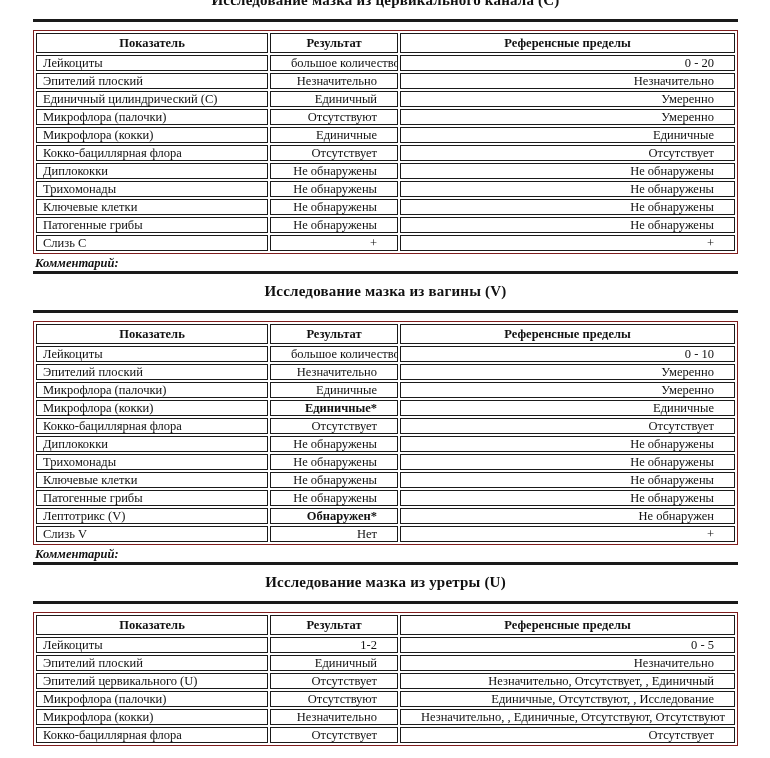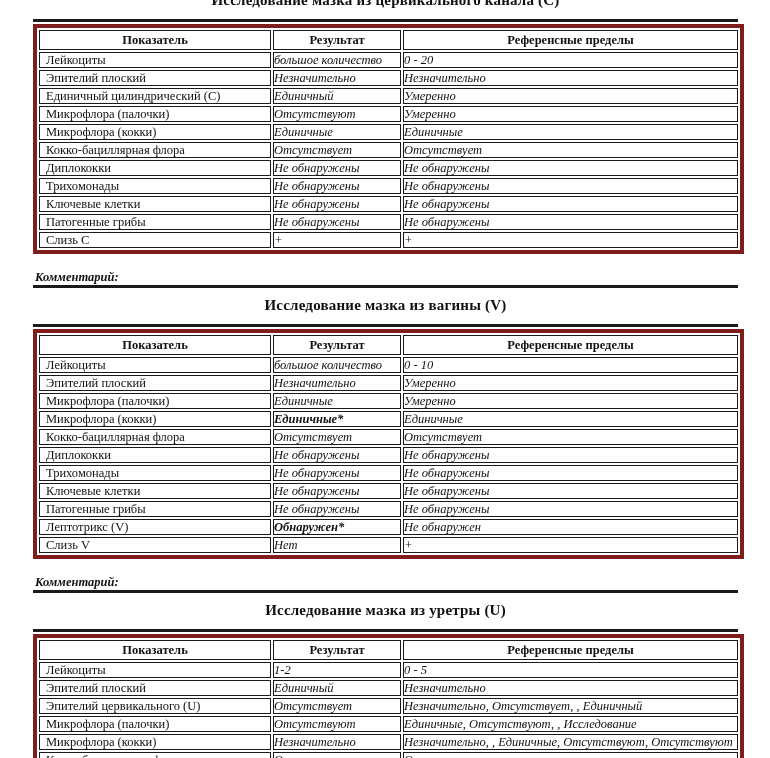--- a/index.html
+++ b/index.html
@@ -30,51 +30,51 @@
     margin-top: 10px;
   }
   .rule-comment {
     border-top: 1px solid #1a1a1a;
     border-bottom: 2px solid #1a1a1a;
   }
 
   table.report {
     border-collapse: separate;
     border-spacing: 2px;
-    border: 4px solid #7f1d1d;
+    border: 1px solid #7f1d1d;
     width: 705px;
     table-layout: fixed;
-    margin-top: 2px;
+    margin-top: 8px;
   }
   col.c1 { width: 232px; }
   col.c2 { width: 128px; }
   col.c3 { width: 335px; }
   th, td {
     border: 1px solid #1a1a1a;
     overflow: hidden;
     white-space: nowrap;
     font-size: 12.5px;
     line-height: 14px;
   }
   th {
     padding: 2px 4px;
     text-align: center;
     font-weight: bold;
   }
   td { padding: 0 6px; font-weight: normal; }
-  td.cell-center { text-align: left; padding: 0 0; font-style: italic; }
+  td.cell-center { text-align: right; padding: 0 20px; }
   td.bold { font-weight: bold; }
 
   .comment {
     font-weight: bold;
     font-style: italic;
     font-size: 12.5px;
     line-height: 13px;
     margin-top: 1px;
-    padding: 16px 2px 1px 2px;
+    padding: 2px 2px 1px 2px;
   }
 </style>
 </head>
 <body>
 
 <div class="doc">
 
   <section>
     <h2 class="sec-title clip-top">Исследование мазка из цервикального канала (C)</h2>
     <div class="rule rule-title"></div>

